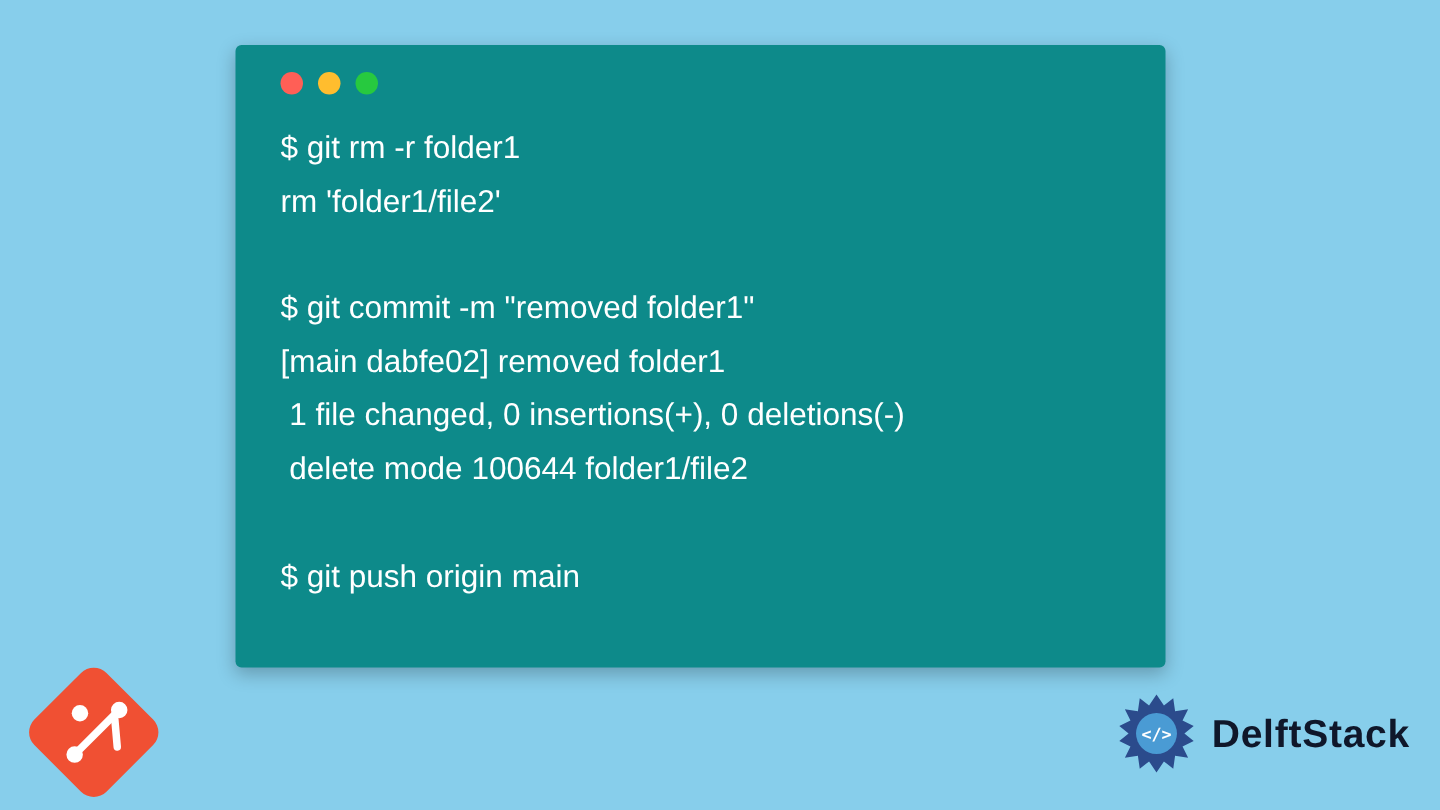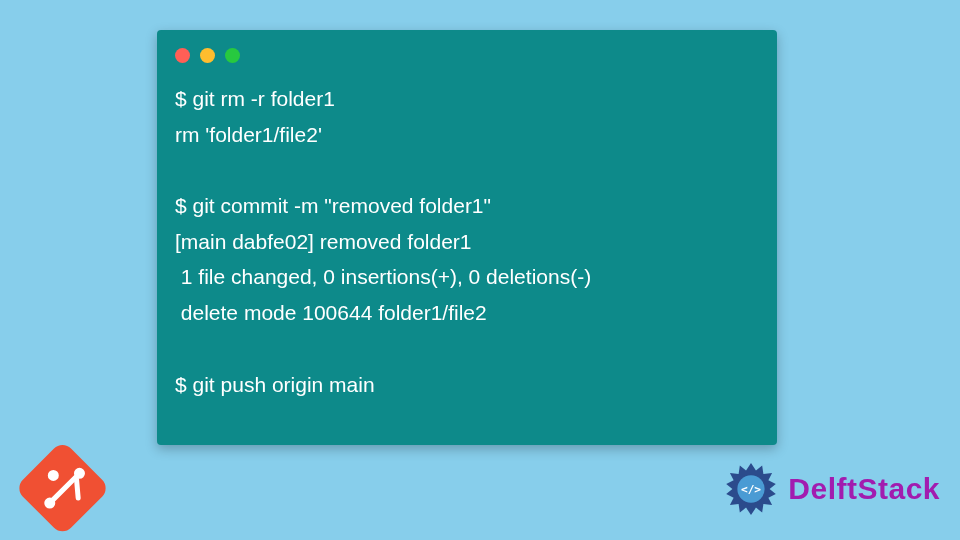--- a/index.html
+++ b/index.html
@@ -13,21 +13,21 @@
   }
   .terminal {
     position: absolute;
     left: 157px;
     top: 30px;
     width: 620px;
     height: 415px;
     background: #0d8a8a;
     border-radius: 4px;
     box-shadow: 0 4px 12px rgba(0,0,0,0.25);
-    padding: 18px 20px 20px 18px;
+    padding: 18px 20px 20px 30px;
   }
   .dots {
     display: flex;
     gap: 10px;
     margin-bottom: 18px;
   }
   .dot {
     width: 15px;
     height: 15px;
     border-radius: 50%;
@@ -96,23 +96,23 @@
     align-items: center;
     gap: 6px;
   }
   .delft-icon {
     width: 62px;
     height: 62px;
     position: relative;
   }
   .delft-icon svg { width: 100%; height: 100%; }
   .delft-text {
-    font-size: 30px;
+    font-size: 26px;
     font-weight: 600;
-    color: #a21caf;
+    color: #0f172a;
     letter-spacing: 0.5px;
   }
 </style>
 </head>
 <body>
 
 <div class="terminal">
   <div class="dots">
     <div class="dot red"></div>
     <div class="dot yellow"></div>

